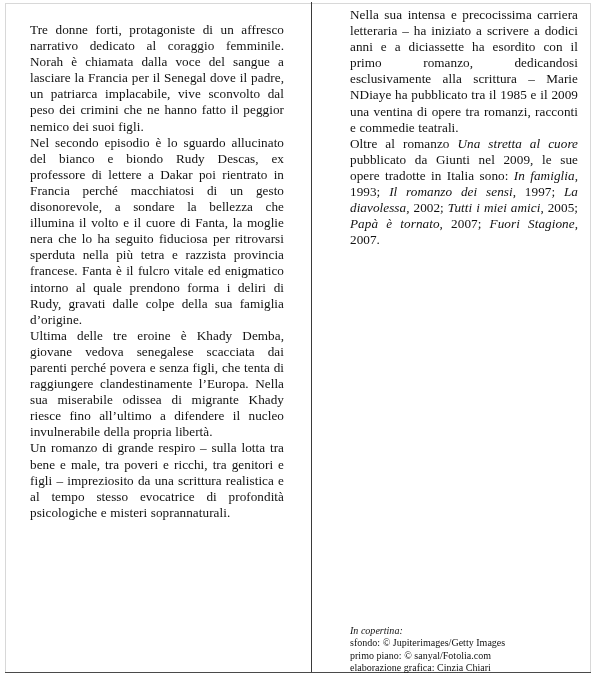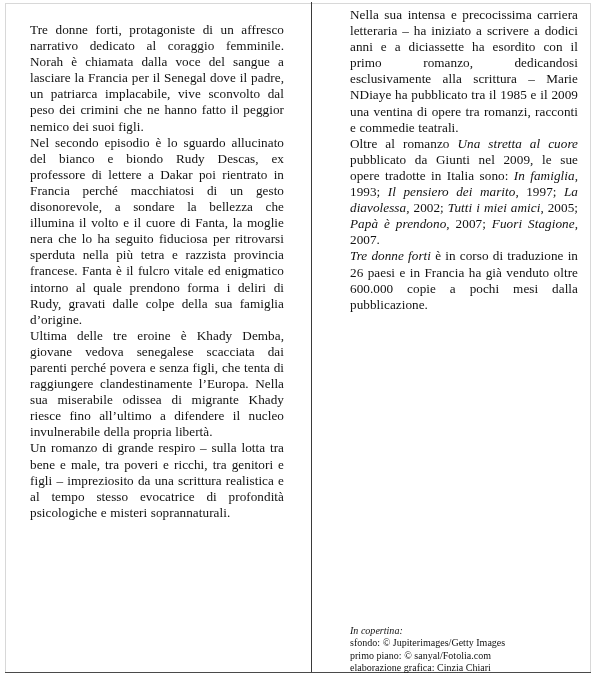--- a/index.html
+++ b/index.html
@@ -133,22 +133,21 @@
 
   <div class="column" id="left-column">
     <p class="body-par">Tre donne forti, protagoniste di un affresco narrativo dedicato al coraggio femminile. Norah è chiamata dalla voce del sangue a lasciare la Francia per il Senegal dove il padre, un patriarca implacabile, vive sconvolto dal peso dei crimini che ne hanno fatto il peggior nemico dei suoi figli.</p>
     <p class="body-par">Nel secondo episodio è lo sguardo allucinato del bianco e biondo Rudy Descas, ex professore di lettere a Dakar poi rientrato in Francia perché macchiatosi di un gesto disonorevole, a sondare la bellezza che illumina il volto e il cuore di Fanta, la moglie nera che lo ha seguito fiduciosa per ritrovarsi sperduta nella più tetra e razzista provincia francese. Fanta è il fulcro vitale ed enigmatico intorno al quale prendono forma i deliri di Rudy, gravati dalle colpe della sua famiglia d’origine.</p>
     <p class="body-par">Ultima delle tre eroine è Khady Demba, giovane vedova senegalese scacciata dai parenti perché povera e senza figli, che tenta di raggiungere clandestinamente l’Europa. Nella sua miserabile odissea di migrante Khady riesce fino all’ultimo a difendere il nucleo invulnerabile della propria libertà.</p>
     <p class="body-par">Un romanzo di grande respiro – sulla lotta tra bene e male, tra poveri e ricchi, tra genitori e figli – impreziosito da una scrittura realistica e al tempo stesso evocatrice di profondità psicologiche e misteri soprannaturali.</p>
   </div>
 
   <div class="column" id="right-column">
     <p class="body-par">Nella sua intensa e precocissima carriera letteraria – ha iniziato a scrivere a dodici anni e a diciassette ha esordito con il primo romanzo, dedicandosi esclusivamente alla scrittura – Marie NDiaye ha pubblicato tra il 1985 e il 2009 una ventina di opere tra romanzi, racconti e commedie teatrali.</p>
-    <p class="body-par">Oltre al romanzo <i>Una stretta al cuore</i> pubblicato da Giunti nel 2009, le sue opere tradotte in Italia sono: <i>In famiglia</i>, 1993; <i>Il pensiero dei marito</i>, 1997; <i>La diavolessa</i>, 2002; <i>Tutti i miei amici</i>, 2005; <i>Papà è prendono</i>, 2007; <i>Fuori Stagione</i>, 2007.</p>
-    <p class="body-par"><i>Tre donne forti</i> è in corso di traduzione in 26 paesi e in Francia ha già venduto oltre 600.000 copie a pochi mesi dalla pubblicazione.</p>
+    <p class="body-par">Oltre al romanzo <i>Una stretta al cuore</i> pubblicato da Giunti nel 2009, le sue opere tradotte in Italia sono: <i>In famiglia</i>, 1993; <i>Il romanzo dei sensi</i>, 1997; <i>La diavolessa</i>, 2002; <i>Tutti i miei amici</i>, 2005; <i>Papà è tornato</i>, 2007; <i>Fuori Stagione</i>, 2007.</p>
   </div>
 
   <div id="credits">
     <div class="credit-block">
       <p class="credit-heading">In copertina:</p>
       <p class="credit-line">sfondo: © Jupiterimages/Getty Images</p>
       <p class="credit-line">primo piano: © sanyal/Fotolia.com</p>
       <p class="credit-line">elaborazione grafica: Cinzia Chiari</p>
     </div>
     <div class="credit-block">

